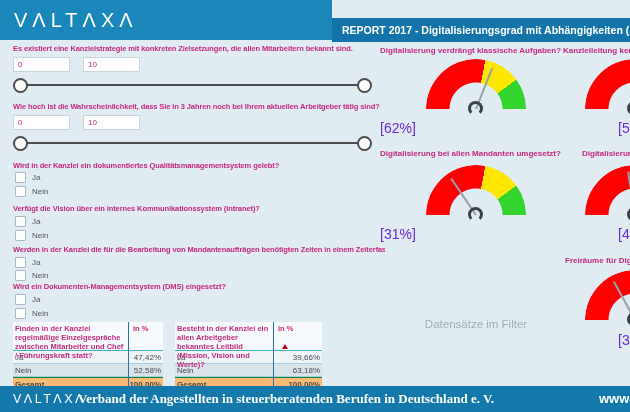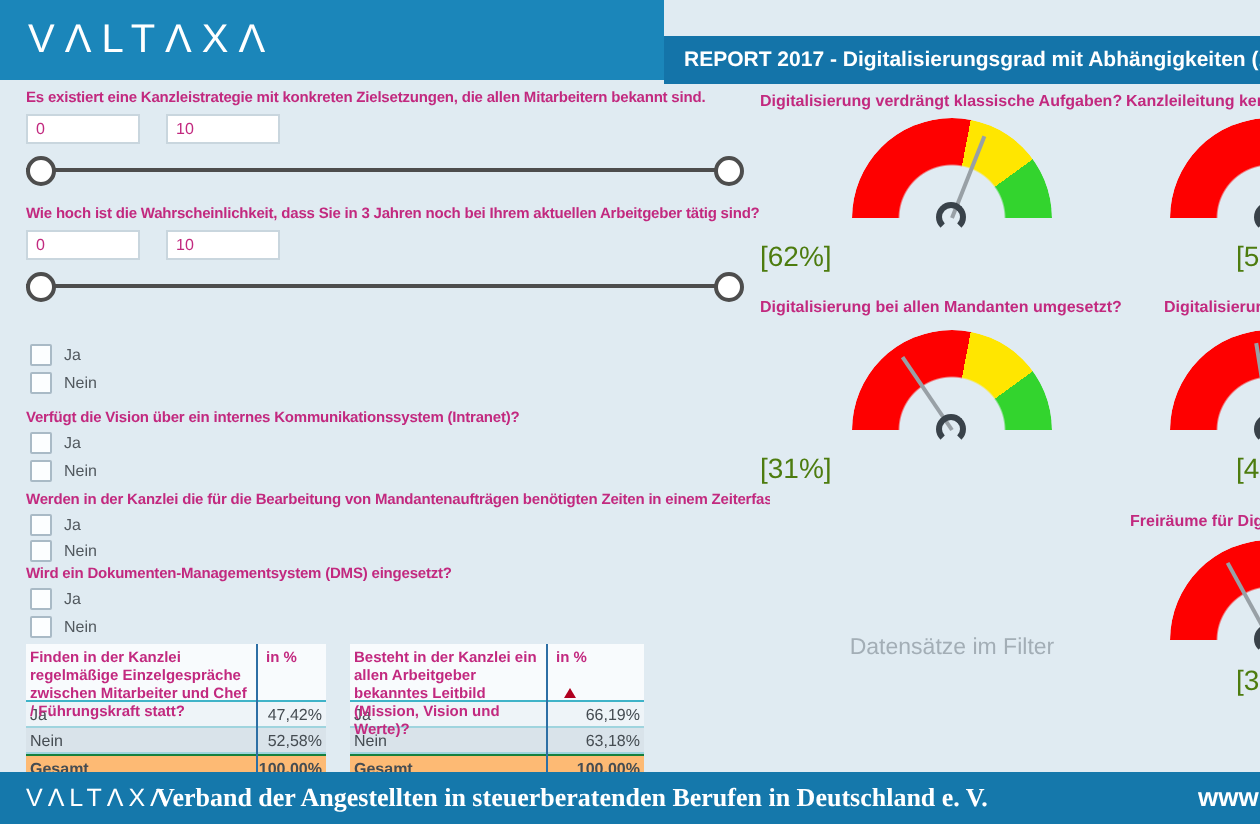--- a/index.html
+++ b/index.html
@@ -51,21 +51,21 @@
 
   
   .gauge-title{position:absolute;color:#c2297f;font-weight:bold;font-size:8px;white-space:nowrap;}
   .g-center{width:192px;left:380px;}
   .gauge{position:absolute;width:100px;height:50px;}
   .gauge-arc{width:100%;height:100%;border-radius:100px 100px 0 0;}
   .gauge-needle{position:absolute;left:49px;bottom:0;width:2px;height:44px;background:#98a0a6;
                 transform-origin:50% 100%;}
   .gauge-hub{position:absolute;left:42px;bottom:-7px;width:15px;height:15px;border:3px solid #39424a;
              border-bottom-color:transparent;border-radius:50%;box-sizing:border-box;}
-  .gauge-value{position:absolute;color:#4d7c0f;font-size:14px;white-space:nowrap;}
+  .gauge-value{position:absolute;color:#6d28d9;font-size:14px;white-space:nowrap;}
 
   .count-num{position:absolute;left:380px;top:286px;width:192px;text-align:center;
              font-size:28px;color:#3b4247;}
   .count-label{position:absolute;left:380px;top:318px;width:192px;text-align:center;
                font-size:11.5px;color:#a3aeb6;}
 
   
   .footer{position:absolute;left:0;top:386px;width:630px;height:26px;background:#1578ab;}
   .footer-logo{position:absolute;left:13px;line-height:26px;color:#fff;font-size:12.5px;letter-spacing:2.5px;}
   .footer-text{position:absolute;left:78px;line-height:26px;color:#fff;font-size:13px;font-weight:bold;
@@ -92,20 +92,21 @@
   <div class="slider-handle" style="left:13px;top:78px;"></div>
   <div class="slider-handle" style="left:357px;top:78px;"></div>
 
   <div class="q-label" style="top:102px;">Wie hoch ist die Wahrscheinlichkeit, dass Sie in 3 Jahren noch bei Ihrem aktuellen Arbeitgeber tätig sind?</div>
   <input class="range-input" style="left: 13px; top: 115px;" value="0">
   <input class="range-input" style="left: 83px; top: 115px;" value="10">
   <div class="slider-track" style="top:142px;"></div>
   <div class="slider-handle" style="left:13px;top:136px;"></div>
   <div class="slider-handle" style="left:357px;top:136px;"></div>
 
+  <div class="q-label" style="top:161px;">Wird in der Kanzlei ein dokumentiertes Qualitätsmanagementsystem gelebt?</div>
   <div class="cb-row" style="top:172px;">
     <span class="cb"></span>
     <span class="cb-label">Ja</span>
   </div>
   <div class="cb-row" style="top:186px;">
     <span class="cb"></span>
     <span class="cb-label">Nein</span>
   </div>
 
   <div class="q-label" style="top:204px;">Verfügt die Vision über ein internes Kommunikationssystem (Intranet)?</div>
@@ -159,21 +160,21 @@
   </div>
 
   <div class="mini-table t2">
     <div class="t-header">
       <span class="t-header-q">Besteht in der Kanzlei ein allen Arbeitgeber bekanntes Leitbild (Mission, Vision und Werte)?</span>
       <span class="t-header-pct">in %</span>
       <span class="sort-tri"></span>
     </div>
     <div class="trow row-a">
       <span class="trow-label">Ja</span>
-      <span class="trow-val">66,19%</span>
+      <span class="trow-val">39,66%</span>
     </div>
     <div class="trow row-b">
       <span class="trow-label">Nein</span>
       <span class="trow-val">63,18%</span>
     </div>
     <div class="trow row-total">
       <span class="trow-label">Gesamt</span>
       <span class="trow-val">100,00%</span>
     </div>
     <div class="t-sep"></div>

